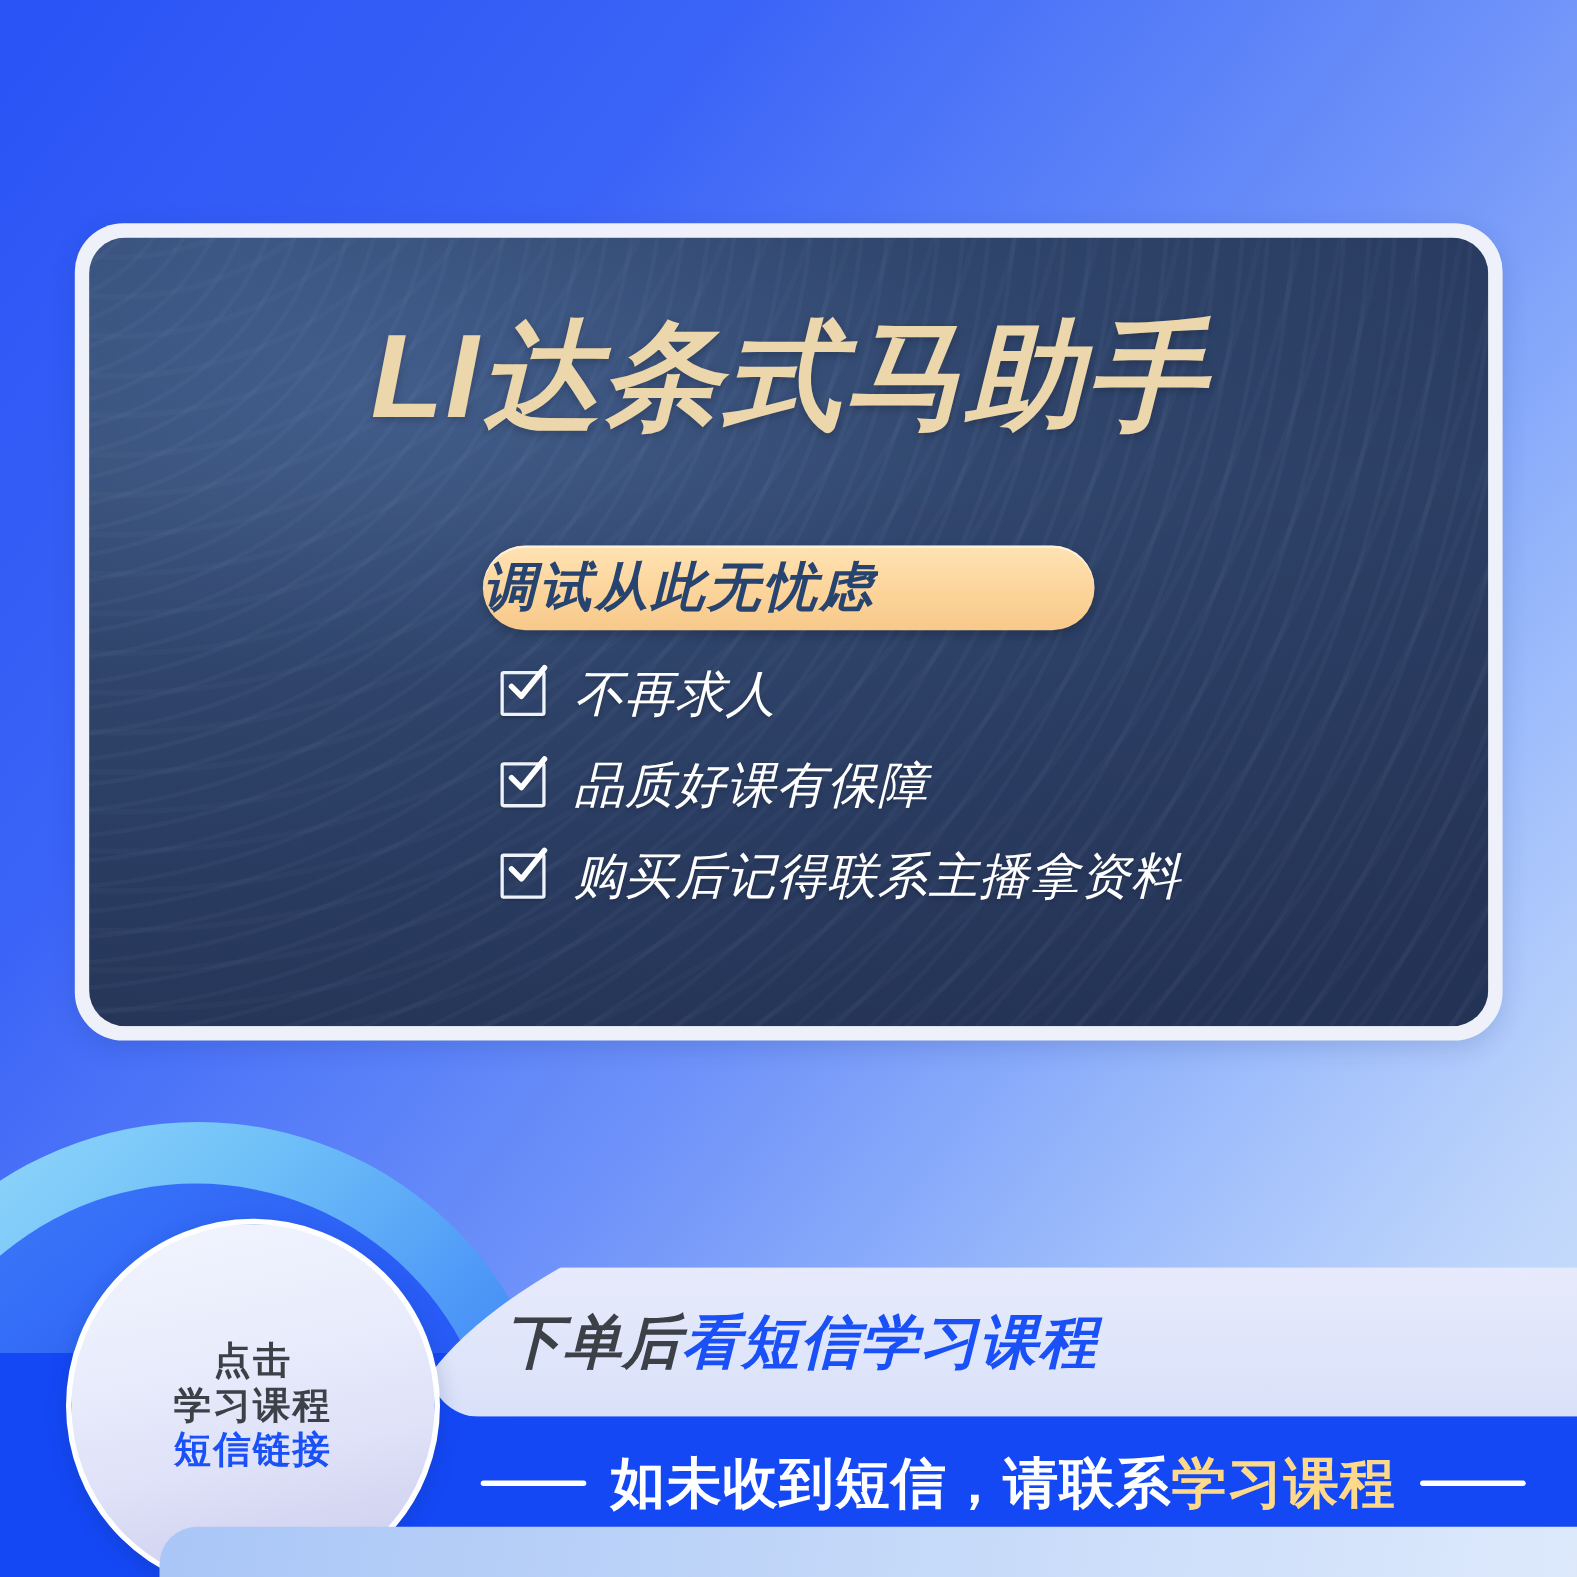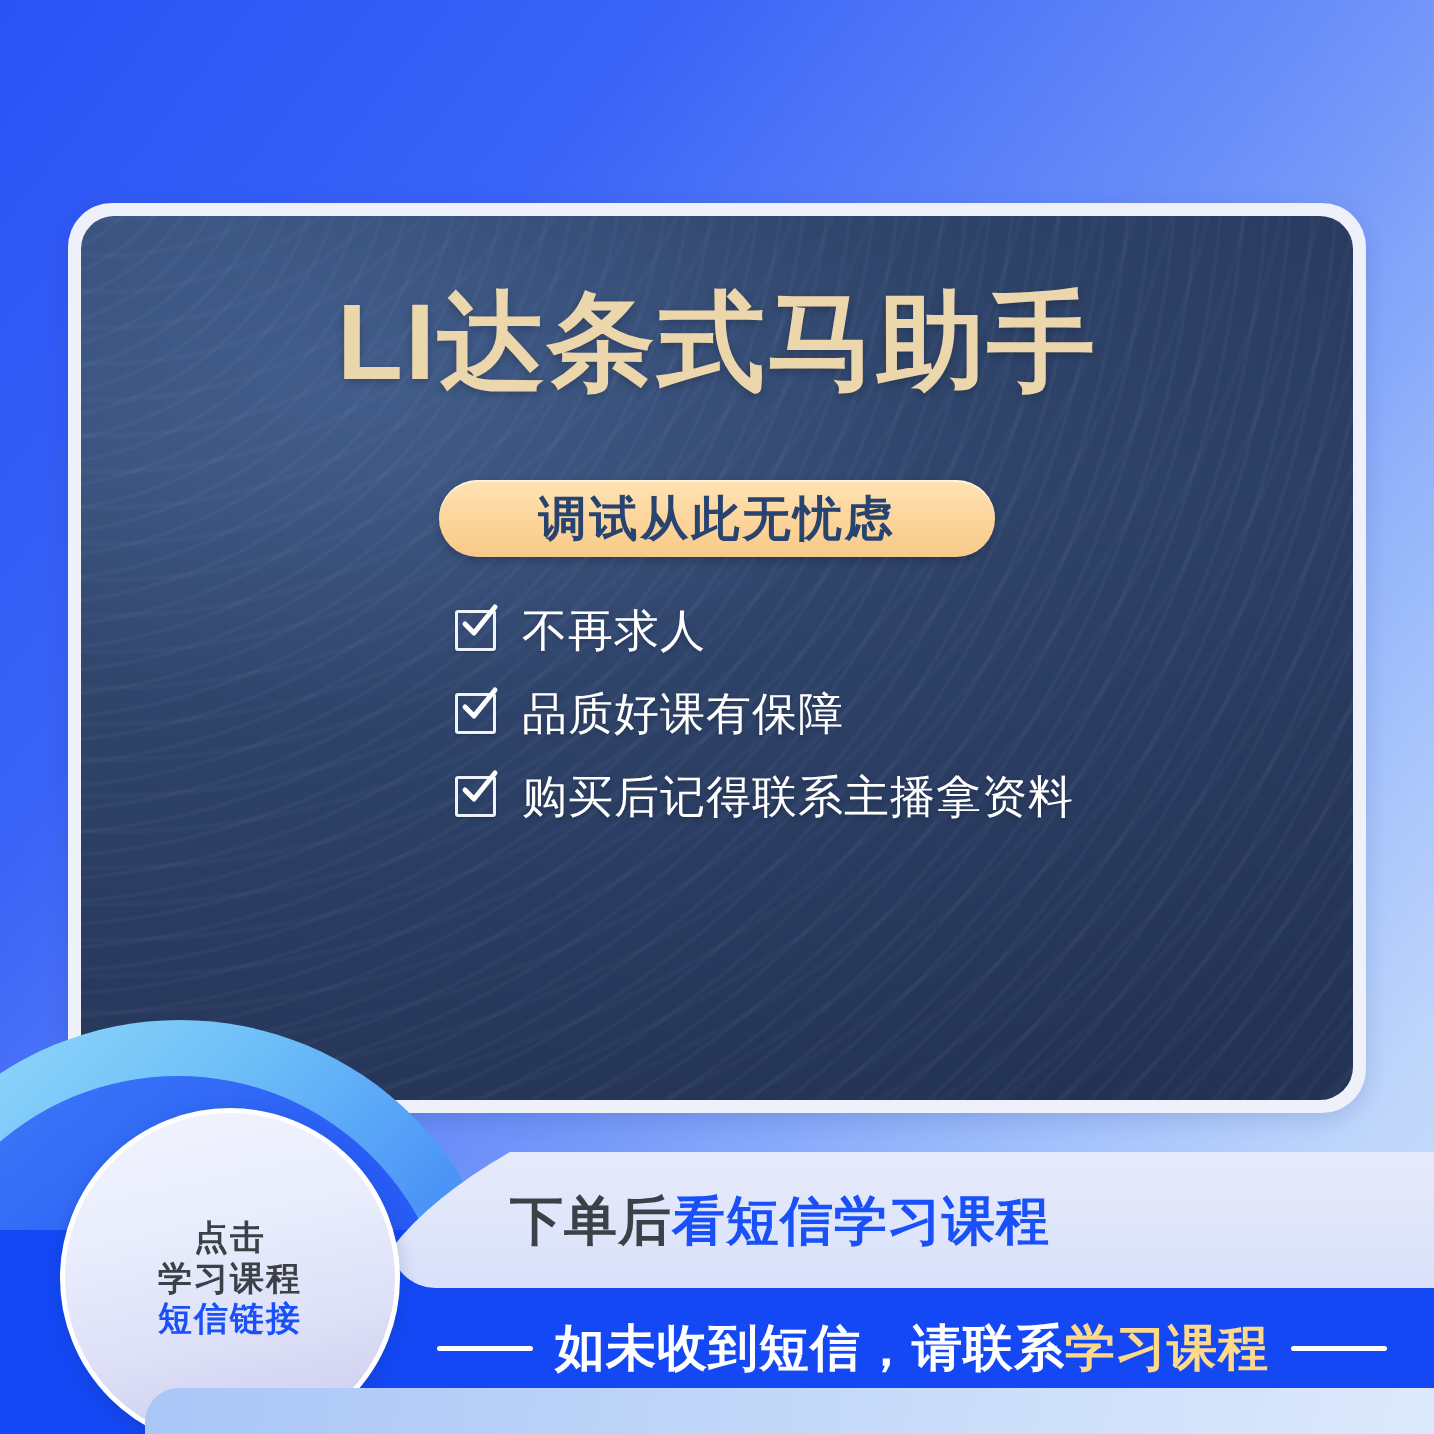--- a/index.html
+++ b/index.html
@@ -21,23 +21,24 @@
     font-size:56px;font-weight:bold;font-style:italic;color:#ffffff;
     letter-spacing:1px;line-height:1;
     text-shadow:0 2px 4px rgba(20,50,140,.18);
   }
   .brand-sub{
     font-size:45px;font-weight:normal;color:#ffffff;letter-spacing:2px;line-height:1;
   }
 
   
   .card-frame{
-    position:absolute;left:68px;top:203px;width:1298px;height:910px;
+    position:absolute;left:68px;top:203px;width:1298px;height:743px;
     background:#eef1f9;border-radius:44px;
     box-shadow:0 6px 22px rgba(23,48,120,.16);
+    font-style:italic;
   }
   .card{
     position:absolute;left:13px;top:13px;right:13px;bottom:13px;
     border-radius:33px;overflow:hidden;
     background:
       radial-gradient(150% 120% at 8% 2%, #3b5580 0%, #33486e 38%, #2c3e62 68%, #273char 100%),
       #2c3e62;
   }
   .card-base{
     position:absolute;inset:0;
@@ -77,25 +78,25 @@
   .card-inner{position:absolute;inset:0;}
 
   .card-title{
     position:absolute;left:0;right:0;top:72px;text-align:center;
     font-size:108px;font-weight:bold;line-height:1;
     color:#ecd6ab;letter-spacing:2px;
     text-shadow:0 3px 8px rgba(0,0,0,.22);
   }
 
   .pill{
-    position:absolute;left:50%;transform:translateX(-50%);top:264px;
+    position:absolute;left:50%;transform:translateX(-50%);top:280px;
     width:556px;height:77px;border-radius:40px;
     background:linear-gradient(180deg,#ffe3b4 0%,#fcd49a 55%,#f7c98a 100%);
     box-shadow:0 4px 10px rgba(0,0,0,.22), inset 0 2px 0 rgba(255,255,255,.55);
-    display:flex;align-items:center;justify-content:center;
+    display:flex;align-items:center;justify-content:flex-start;
   }
   .pill-text{
     font-size:48px;font-weight:bold;color:#27436f;letter-spacing:3px;line-height:1;
   }
 
   .features{
     position:absolute;left:374px;top:392px;display:flex;flex-direction:column;gap:38px;
   }
   .feature{display:flex;align-items:center;gap:26px;}
   .cbox{
@@ -132,21 +133,21 @@
 
   .cta-panel{
     position:absolute;left:390px;top:1152px;width:1060px;height:136px;
     background:linear-gradient(180deg,#e6eafb 0%,#dfe5fa 60%,#d9e0f9 100%);
     border-radius:0 0 0 46px;
     -webkit-clip-path:path("M 120 0 L 1060 0 L 1060 136 L 46 136 Q 0 136 2 96 Q 40 46 120 0 Z");
     clip-path:path("M 120 0 L 1060 0 L 1060 136 L 46 136 Q 0 136 2 96 Q 40 46 120 0 Z");
     display:flex;align-items:center;
   }
   .cta-text{
-    margin-left:120px;font-size:53px;font-weight:bold;line-height:1;letter-spacing:1px;white-space:nowrap;
+    margin-left:68px;font-size:53px;font-weight:bold;line-height:1;letter-spacing:1px;white-space:nowrap;font-style:italic;
   }
   .cta-dark{color:#3c4148;}
   .cta-blue{color:#1a50f7;}
 
   .circle-badge{
     position:absolute;left:60px;top:1108px;width:330px;height:330px;border-radius:50%;
     background:linear-gradient(168deg,#f2f5fe 0%,#e9edfc 34%,#dfe2f8 62%,#c9c9ec 100%);
     border:5px solid #ffffff;
     box-shadow:0 6px 18px rgba(15,40,110,.22);
     display:flex;flex-direction:column;align-items:center;justify-content:center;gap:4px;

